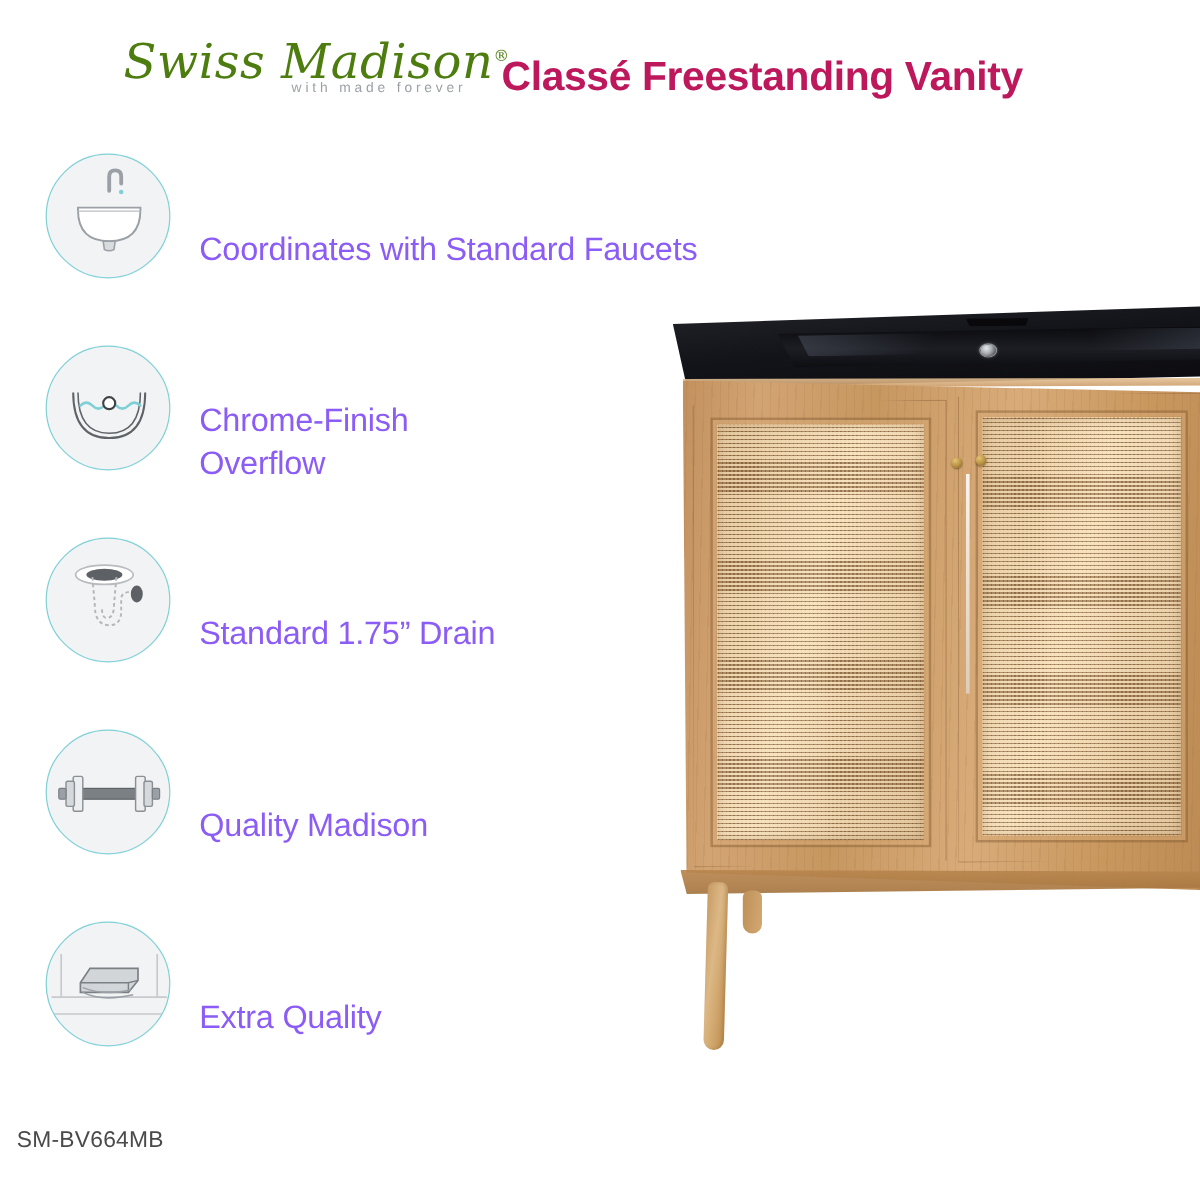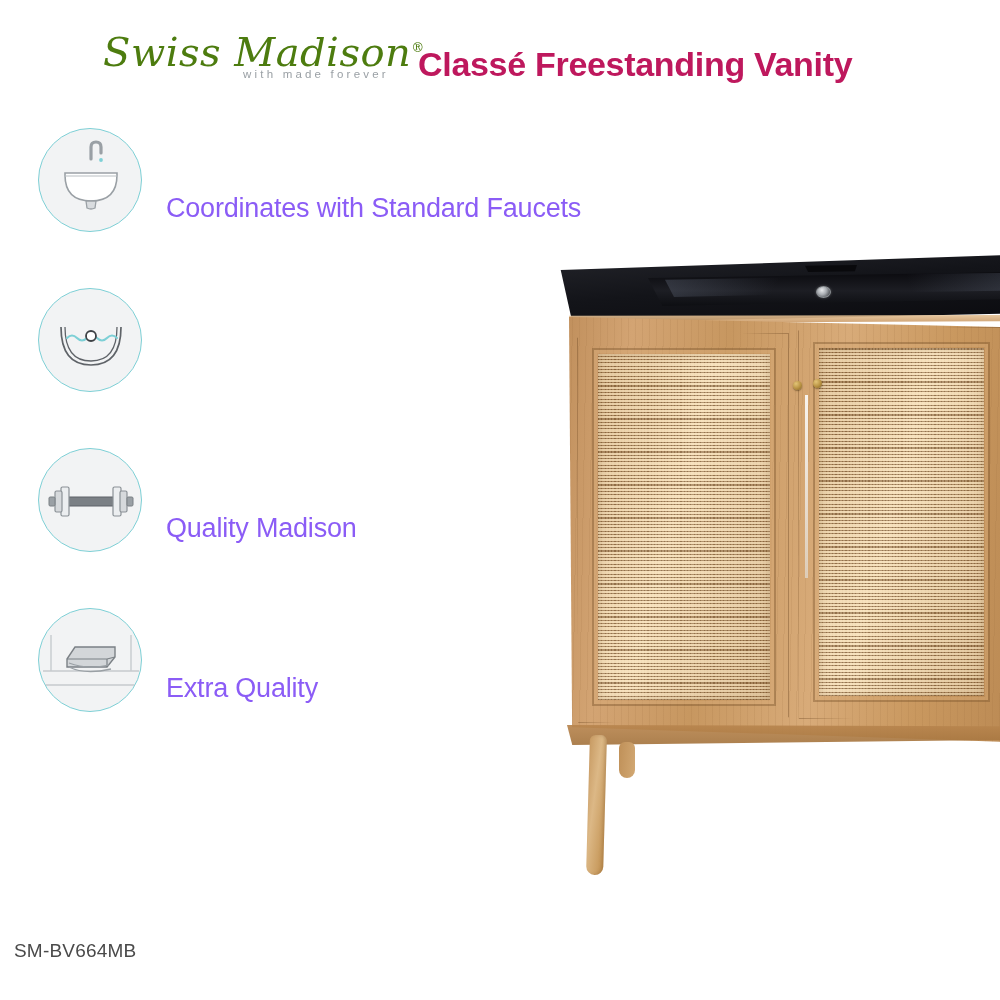--- a/index.html
+++ b/index.html
@@ -303,22 +303,36 @@
 
     <div class="feature-row">
       <div class="icon-badge">
         <svg viewBox="0 0 104 104">
           <path d="M22 38 Q22 76 52 76 Q82 76 82 38" fill="none" stroke="#5f6368" stroke-width="1.7"></path>
           <path d="M26 38 Q26 72 52 72 Q78 72 78 38" fill="none" stroke="#5f6368" stroke-width="1.3"></path>
           <path d="M28 49 Q33 44 38 49 T48 49 T58 49 T68 49 T78 49" fill="none" stroke="#7ed0d6" stroke-width="2.1" stroke-linecap="round"></path>
           <circle cx="52" cy="47" r="5" fill="#ffffff" stroke="#3f4347" stroke-width="1.8"></circle>
         </svg>
       </div>
-    </div>
-
+      <div class="feature-label">Chrome-Finish
+Overflow</div>
+    </div>
+
+    <div class="feature-row">
+      <div class="icon-badge">
+        <svg viewBox="0 0 104 104">
+          <ellipse cx="48" cy="30" rx="24" ry="8" fill="#ffffff" stroke="#b8bcc0" stroke-width="1.4"></ellipse>
+          <ellipse cx="48" cy="30" rx="15" ry="5" fill="#5d6166"></ellipse>
+          <path d="M38 32 L40 55 Q40 72 52 72 Q62 72 62 60 L62 50 Q62 44 72 44" fill="none" stroke="#b2b7bb" stroke-width="1.6" stroke-dasharray="3 2.4"></path>
+          <path d="M58 32 L56 55 Q56 66 50 66 Q46 66 46 58" fill="none" stroke="#b2b7bb" stroke-width="1.6" stroke-dasharray="3 2.4"></path>
+          <ellipse cx="75" cy="46" rx="5" ry="7" fill="#5d6166"></ellipse>
+        </svg>
+      </div>
+      <div class="feature-label">Standard 1.75” Drain</div>
+    </div>
 
     <div class="feature-row">
       <div class="icon-badge">
         <svg viewBox="0 0 104 104">
           <rect x="29" y="48" width="46" height="9" fill="#7b8085" stroke="#5f6368" stroke-width="1"></rect>
           <rect x="22" y="38" width="8" height="29" rx="1.5" fill="#eceef0" stroke="#8a9095" stroke-width="1.2"></rect>
           <rect x="16" y="42" width="7" height="21" rx="1.5" fill="#d6d9dc" stroke="#8a9095" stroke-width="1.2"></rect>
           <rect x="10" y="48" width="6" height="9" rx="1.2" fill="#9aa0a5" stroke="#7b8085" stroke-width="1"></rect>
           <rect x="74" y="38" width="8" height="29" rx="1.5" fill="#eceef0" stroke="#8a9095" stroke-width="1.2"></rect>
           <rect x="81" y="42" width="7" height="21" rx="1.5" fill="#d6d9dc" stroke="#8a9095" stroke-width="1.2"></rect>

